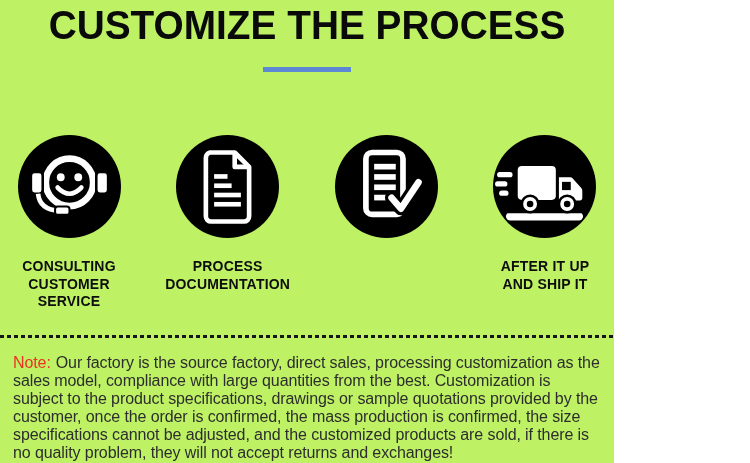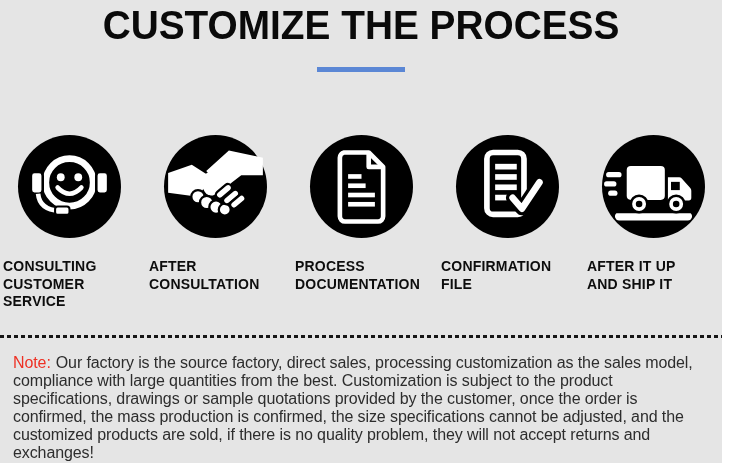--- a/index.html
+++ b/index.html
@@ -1,21 +1,21 @@
 <!DOCTYPE html>
 <html><head>
 <meta charset="utf-8">
 <style>
   * { margin: 0; padding: 0; box-sizing: border-box; }
   html, body { background: #ffffff; }
   .page {
     position: relative;
-    width: 722px;
+    width: 614px;
     height: 463px;
-    background: #e5e5e5;
+    background: #bef264;
     overflow: hidden;
     font-family: "Liberation Sans", sans-serif;
   }
   .title {
     margin-top: 3px;
     text-align: center;
     font-size: 40px;
     line-height: 44px;
     font-weight: bold;
     letter-spacing: 0px;
@@ -41,21 +41,21 @@
     margin: 0 auto;
     border-radius: 50%;
     background: #000000;
     display: flex;
     align-items: center;
     justify-content: center;
   }
   .circle svg { width: 100%; height: 100%; display: block; }
   .step-label {
     margin-top: 20px;
-    text-align: left;
+    text-align: center;
     font-size: 14px;
     line-height: 17.5px;
     font-weight: bold;
     color: #0d0d0d;
     letter-spacing: 0.2px;
     white-space: pre-line;
   }
   .dashed-sep {
     margin-top: 24px;
     height: 3px;
@@ -92,38 +92,20 @@
           <rect x="76" y="36" width="11.5" height="21" rx="3.5" fill="#fff" stroke="#000" stroke-width="2.5"></rect>
           <path d="M19.5 57 Q21 72.5 40 73.5" fill="none" stroke="#fff" stroke-width="4.5"></path>
           <rect x="36" y="69.5" width="14" height="8" rx="2.5" fill="#fff" stroke="#000" stroke-width="2"></rect>
         </svg>
       </div>
       <p class="step-label">CONSULTING
 CUSTOMER
 SERVICE</p>
     </div>
 
-    <div class="step">
-      <div class="circle">
-        <svg viewBox="0 0 100 100">
-          <polygon points="96,22 63,15 41,35 57,53 75,39 96,39" fill="#fff"></polygon>
-          <polygon points="4,37 27,29 46,41 33,60 4,56" fill="#fff"></polygon>
-          <rect x="36" y="34" width="28" height="22" rx="7" fill="#fff" transform="rotate(-28 50 45)"></rect>
-          <circle cx="33" cy="60" r="6.5" fill="#fff" stroke="#000" stroke-width="2.2"></circle>
-          <circle cx="41.5" cy="65.5" r="6.5" fill="#fff" stroke="#000" stroke-width="2.2"></circle>
-          <circle cx="50.5" cy="70" r="6.5" fill="#fff" stroke="#000" stroke-width="2.2"></circle>
-          <circle cx="59" cy="72.5" r="5.8" fill="#fff" stroke="#000" stroke-width="2.2"></circle>
-          <rect x="49" y="51" width="18" height="7.5" rx="3.75" fill="#fff" stroke="#000" stroke-width="2.2" transform="rotate(-40 58 54.5)"></rect>
-          <rect x="56" y="56.5" width="18" height="7.5" rx="3.75" fill="#fff" stroke="#000" stroke-width="2.2" transform="rotate(-40 65 60)"></rect>
-          <rect x="63" y="61" width="17" height="7.5" rx="3.75" fill="#fff" stroke="#000" stroke-width="2.2" transform="rotate(-40 71.5 64.5)"></rect>
-        </svg>
-      </div>
-      <p class="step-label">AFTER
-CONSULTATION</p>
-    </div>
 
     <div class="step">
       <div class="circle">
         <svg viewBox="0 0 100 100">
           <path d="M33 17 h24 l14 14 v48 a5 5 0 0 1 -5 5 h-32 a5 5 0 0 1 -5 -5 v-57 a5 5 0 0 1 4 -5 z" fill="none" stroke="#fff" stroke-width="4.5" stroke-linejoin="round"></path>
           <path d="M57 17 v14 h14" fill="none" stroke="#fff" stroke-width="4.5" stroke-linejoin="round"></path>
           <rect x="37" y="38" width="13" height="4.5" fill="#fff"></rect>
           <rect x="37" y="47" width="17" height="4.5" fill="#fff"></rect>
           <rect x="37" y="56" width="26" height="4.5" fill="#fff"></rect>
           <rect x="37" y="65" width="26" height="4.5" fill="#fff"></rect>
@@ -138,22 +120,20 @@
         <svg viewBox="0 0 100 100">
           <rect x="30" y="17" width="36" height="60" rx="6" fill="none" stroke="#fff" stroke-width="5.5"></rect>
           <rect x="38" y="28" width="21" height="5.5" fill="#fff"></rect>
           <rect x="38" y="38" width="21" height="5.5" fill="#fff"></rect>
           <rect x="38" y="48" width="21" height="5.5" fill="#fff"></rect>
           <rect x="38" y="58" width="13" height="5.5" fill="#fff"></rect>
           <path d="M55 61 L64 71.5 L81 46" fill="none" stroke="#000" stroke-width="13" stroke-linecap="round" stroke-linejoin="round"></path>
           <path d="M55 61 L64 71.5 L81 46" fill="none" stroke="#fff" stroke-width="6.5" stroke-linecap="round" stroke-linejoin="round"></path>
         </svg>
       </div>
-      <p class="step-label">CONFIRMATION
-FILE</p>
     </div>
 
     <div class="step">
       <div class="circle">
         <svg viewBox="0 0 100 100">
           <path d="M14 76 h72 a4 4 0 0 1 -3 7 h-66 a4 4 0 0 1 -3 -7 z" fill="#fff"></path>
           <rect x="24" y="30" width="37" height="33" rx="4" fill="#fff"></rect>
           <path d="M64 41 h11 a3 3 0 0 1 2.2 1 l8.5 9.5 a4 4 0 0 1 1 2.6 V61 a2.5 2.5 0 0 1 -2.5 2.5 H64 Z" fill="#fff"></path>
           <rect x="67" y="45.5" width="8.5" height="8" fill="#000"></rect>
           <circle cx="36" cy="67" r="8" fill="#fff" stroke="#000" stroke-width="2.5"></circle>

